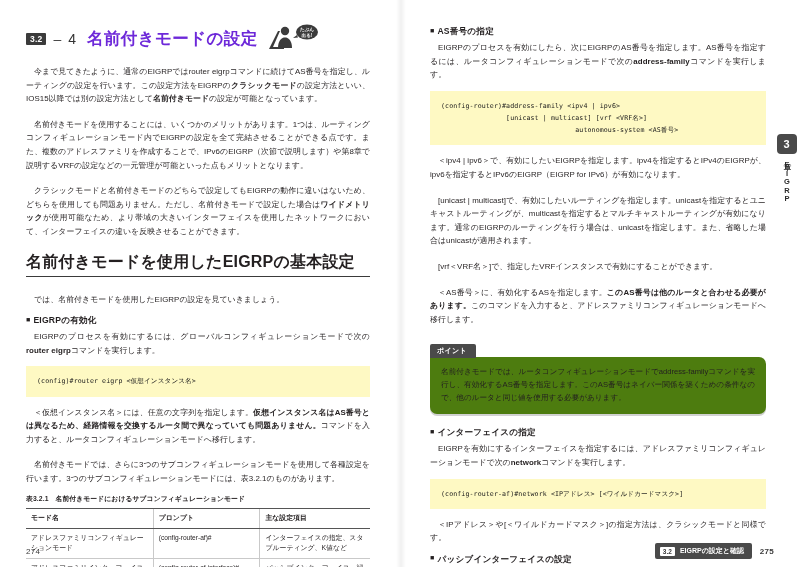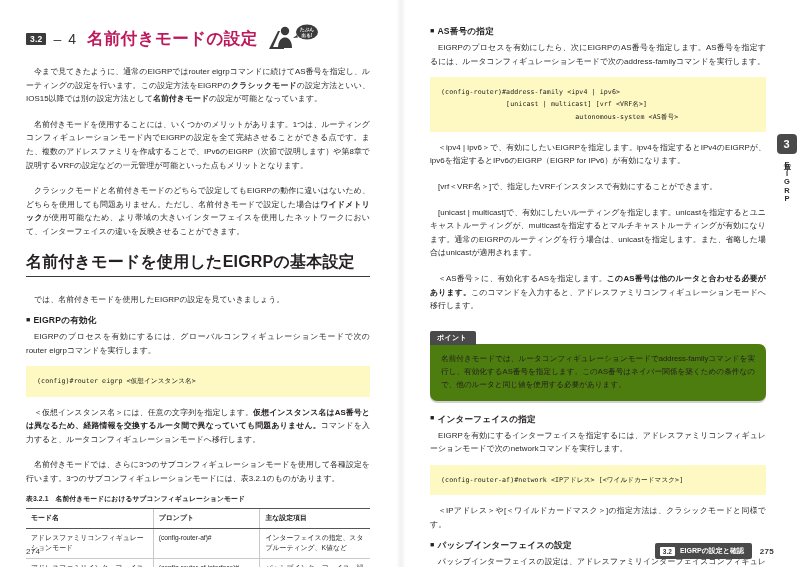--- a/index.html
+++ b/index.html
@@ -27,36 +27,36 @@
   .sec-num-badge{
     background:#3b3b3b;color:#fff;
     font-size:8.5px;font-weight:bold;
     padding:2px 4px 2px 4px;border-radius:1px;
     line-height:1;letter-spacing:.2px;
   }
   .sec-dash{font-size:14px;color:#4a4a4a;font-weight:normal;margin:0 1px;}
   .sec-sub{font-size:14px;color:#333;font-weight:normal;}
   .sec-title{
     font-size:16.5px;font-weight:bold;letter-spacing:.4px;
-    margin-left:5px;color:#be185d;
+    margin-left:5px;color:#6d28d9;
   }
   .mascot{position:relative;width:48px;height:26px;margin-left:4px;}
   .mascot svg{position:absolute;left:0;top:-3px;}
 
   
   p.body{
     font-size:7.9px;line-height:1.72;
     text-align:justify;
     margin:0 0 0 0;
     text-indent:8px;
     letter-spacing:.05px;
   }
   p.body + p.body{margin-top:12px;}
   .b{font-weight:bold;}
-  .mono-inline{font-family:"Liberation Sans","DejaVu Sans",sans-serif;font-weight:normal;}
+  .mono-inline{font-family:"Liberation Sans","DejaVu Sans",sans-serif;font-weight:bold;}
   .gap-m{height:9px;}
   .gap-l{height:13px;}
 
   
   h3.subhead{
     font-size:16px;font-weight:bold;margin:0 0 16px 0;
     padding-bottom:3px;
     border-bottom:1.4px solid #3a3a3a;
     letter-spacing:.2px;
   }
@@ -281,22 +281,22 @@
 
     <div class="gap-m"></div>
 
     <div class="code">(config-router)#address-family &lt;ipv4 | ipv6&gt;
                 [unicast | multicast] [vrf &lt;VRF名&gt;]
                                  autonomous-system &lt;AS番号&gt;</div>
 
     <div class="gap-m"></div>
 
     <p class="body">＜ipv4 | ipv6＞で、有効にしたいEIGRPを指定します。ipv4を指定するとIPv4のEIGRPが、ipv6を指定するとIPv6のEIGRP（EIGRP for IPv6）が有効になります。</p>
+    <p class="body">[unicast | multicast]で、有効にしたいルーティングを指定します。unicastを指定するとユニキャストルーティングが、multicastを指定するとマルチキャストルーティングが有効になります。通常のEIGRPのルーティングを行う場合は、unicastを指定します。また、省略した場合はunicastが適用されます。</p>
     <p class="body">[vrf＜VRF名＞]で、指定したVRFインスタンスで有効にすることができます。</p>
-    <p class="body">[unicast | multicast]で、有効にしたいルーティングを指定します。unicastを指定するとユニキャストルーティングが、multicastを指定するとマルチキャストルーティングが有効になります。通常のEIGRPのルーティングを行う場合は、unicastを指定します。また、省略した場合はunicastが適用されます。</p>
     <p class="body"><span>＜AS番号＞に、有効化するASを指定します。</span><span class="b">このAS番号は他のルータと合わせる必要があります。</span><span>このコマンドを入力すると、アドレスファミリコンフィギュレーションモードへ移行します。</span></p>
 
     <div class="gap-m"></div>
 
     <div class="point-box">
       <span class="point-tab">ポイント</span>
       <div class="point-body">
         <p>名前付きモードでは、ルータコンフィギュレーションモードでaddress-familyコマンドを実行し、有効化するAS番号を指定します。このAS番号はネイバー関係を築くための条件なので、他のルータと同じ値を使用する必要があります。</p>
       </div>
     </div>

